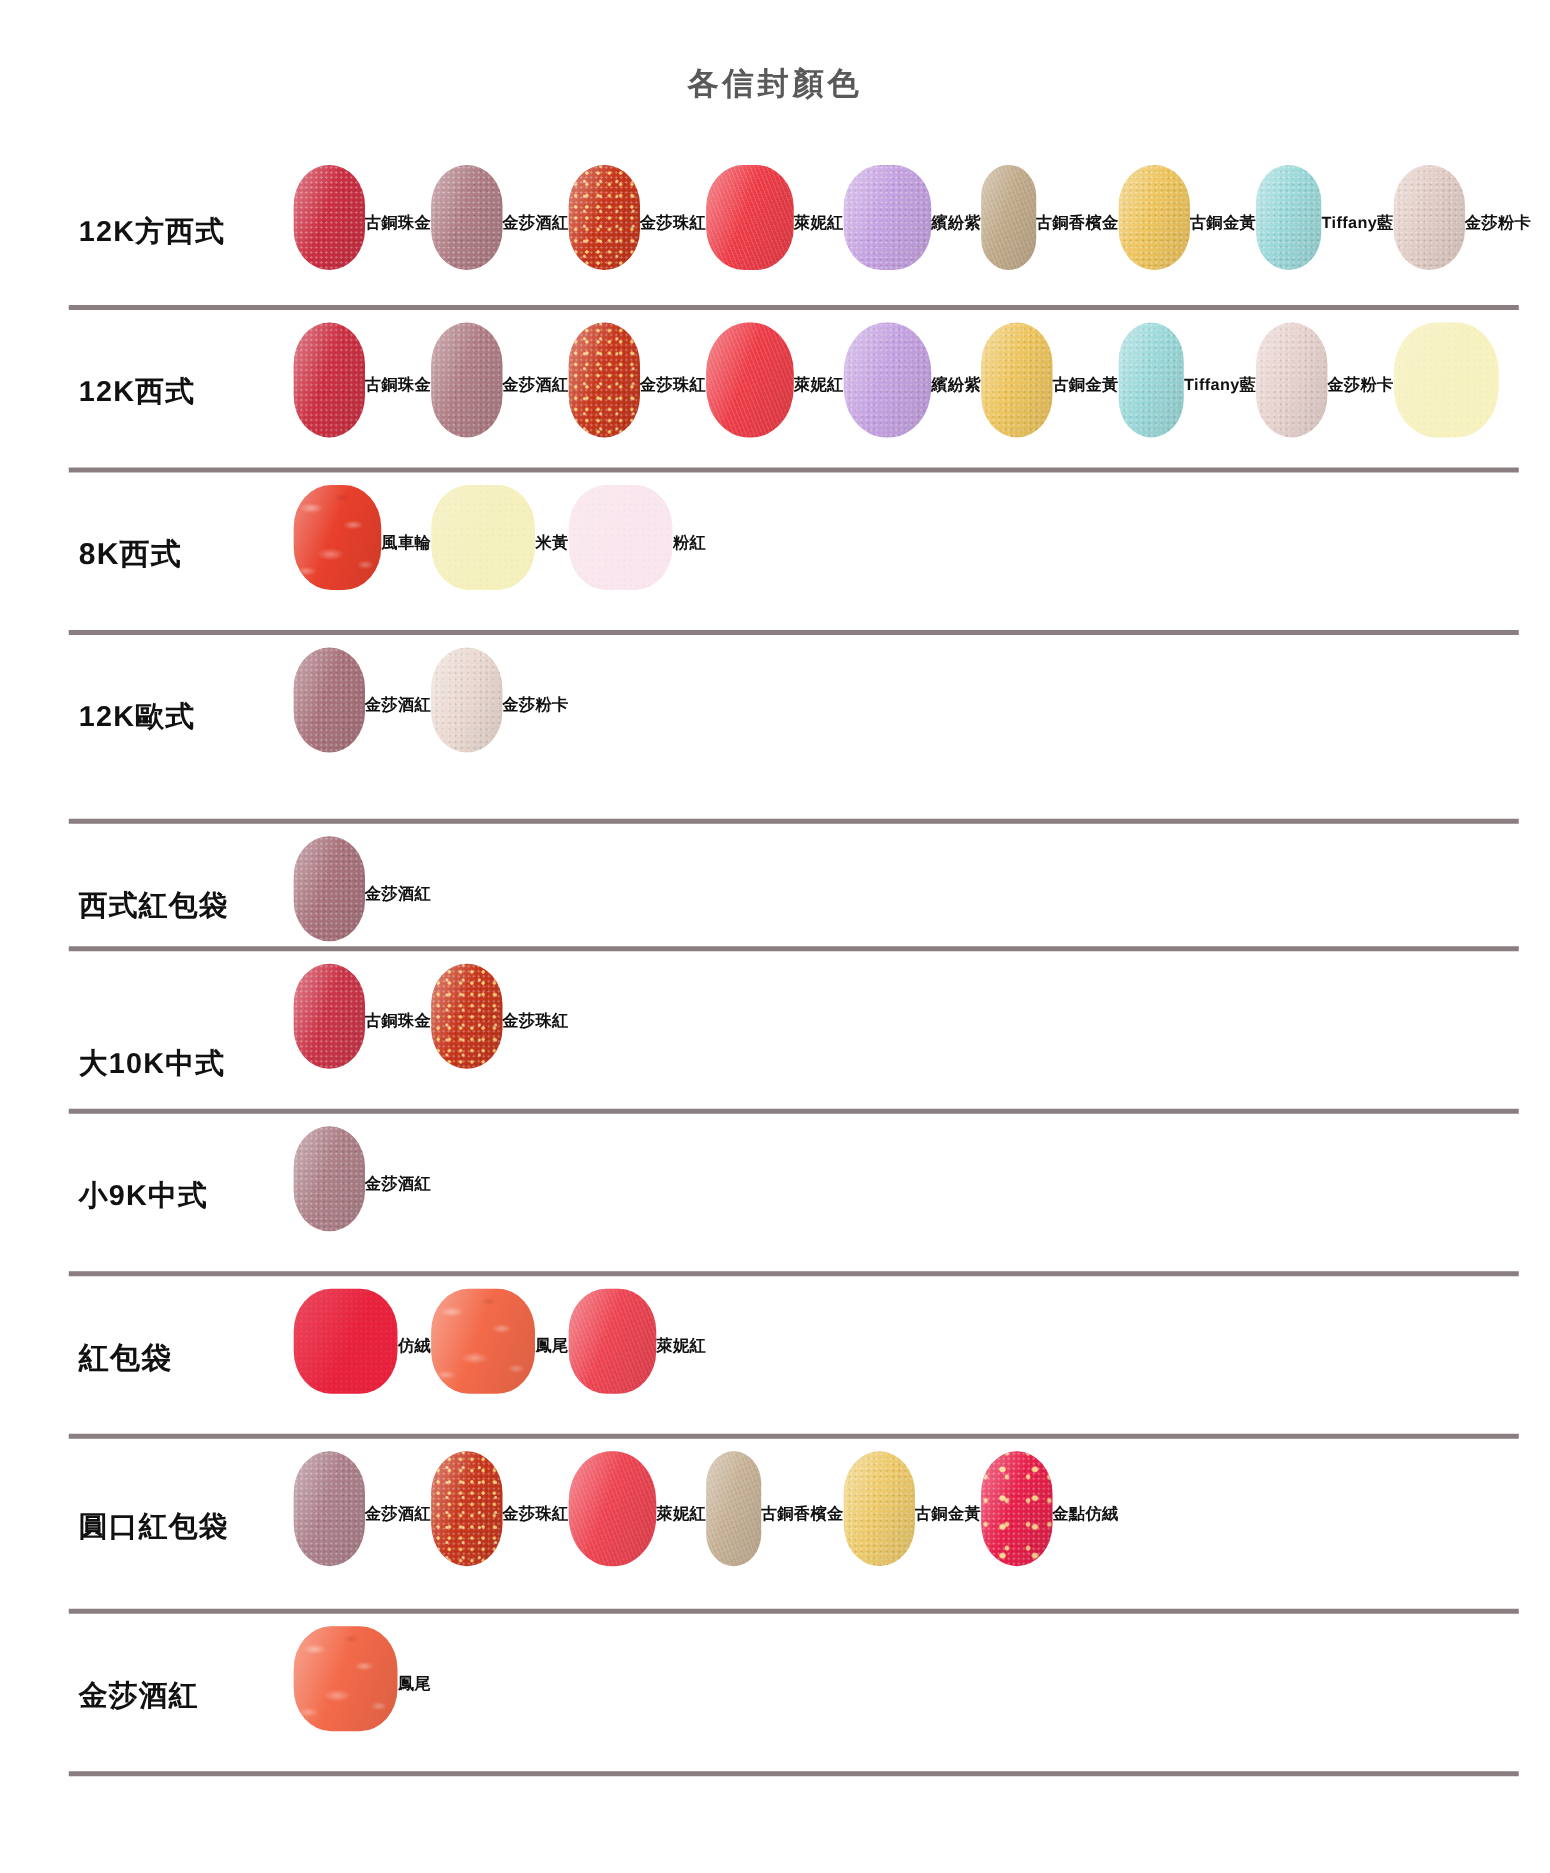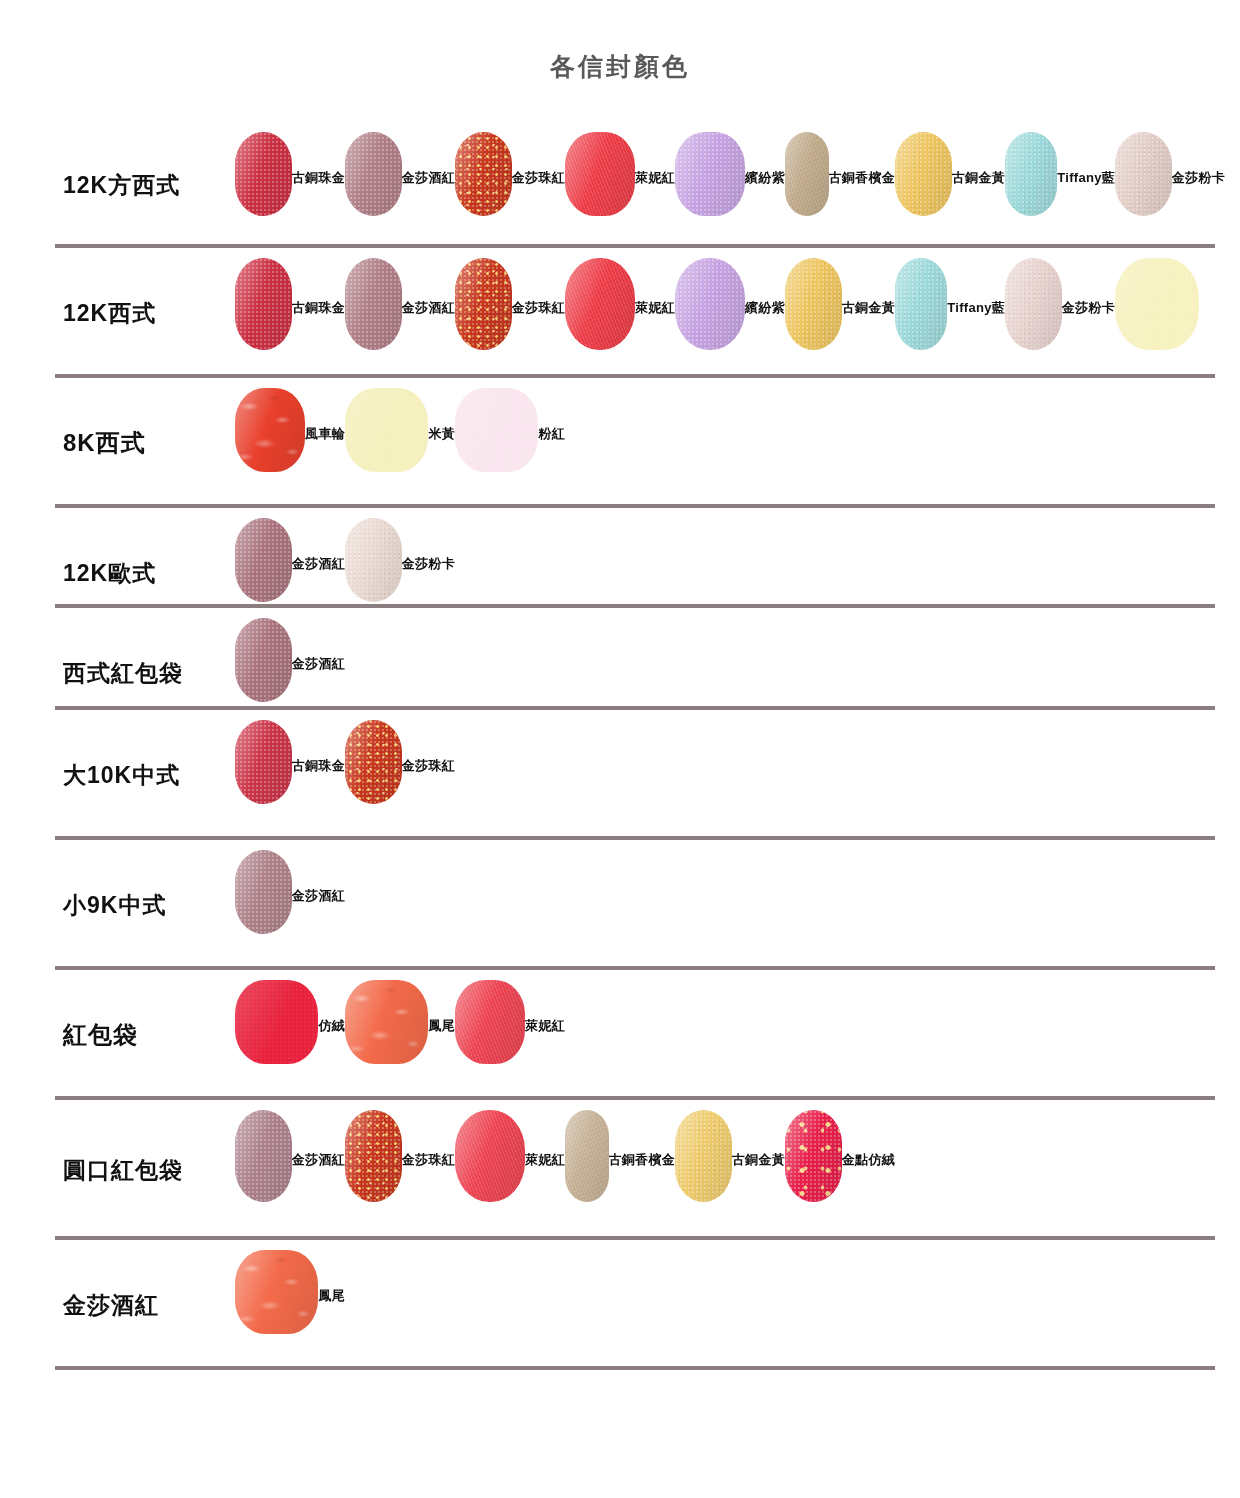--- a/index.html
+++ b/index.html
@@ -314,21 +314,21 @@
           <div class="swatch-cell">
             <div class="chip flat" style="background: rgb(250, 230, 238);">
               <span class="grain"></span>
               <span class="sparkle"></span>
               <span class="sheen"></span>
             </div>
             <div class="chip-label">粉紅</div>
           </div>
         </div>
       </div>
-      <div class="row" style="height: 100px; border-bottom-color: rgb(139, 126, 128);">
+      <div class="row" style="height: 151px; border-bottom-color: rgb(139, 126, 128);">
         <div class="row-label small" style="height: 130px;">12K歐式</div>
         <div class="swatches">
           <div class="swatch-cell">
             <div class="chip pearl" style="background: rgb(169, 115, 125);">
               <span class="grain"></span>
               <span class="sparkle"></span>
               <span class="sheen"></span>
             </div>
             <div class="chip-label">金莎酒紅</div>
           </div>
@@ -349,21 +349,21 @@
             <div class="chip pearl" style="background: rgb(169, 115, 125);">
               <span class="grain"></span>
               <span class="sparkle"></span>
               <span class="sheen"></span>
             </div>
             <div class="chip-label">金莎酒紅</div>
           </div>
         </div>
       </div>
       <div class="row" style="height: 130px; border-bottom-color: rgb(139, 126, 128);">
-        <div class="row-label small" style="height: 130px;">大10K中式</div>
+        <div class="row-label small" style="height: 130px; margin-top: 24px;">大10K中式</div>
         <div class="swatches">
           <div class="swatch-cell">
             <div class="chip pearl" style="background: rgb(204, 52, 72);">
               <span class="grain"></span>
               <span class="sparkle"></span>
               <span class="sheen"></span>
             </div>
             <div class="chip-label">古銅珠金</div>
           </div>
           <div class="swatch-cell">

